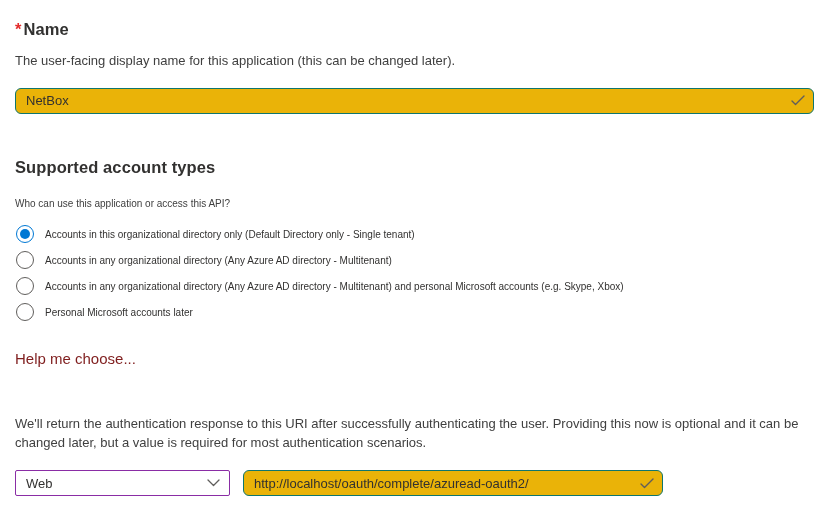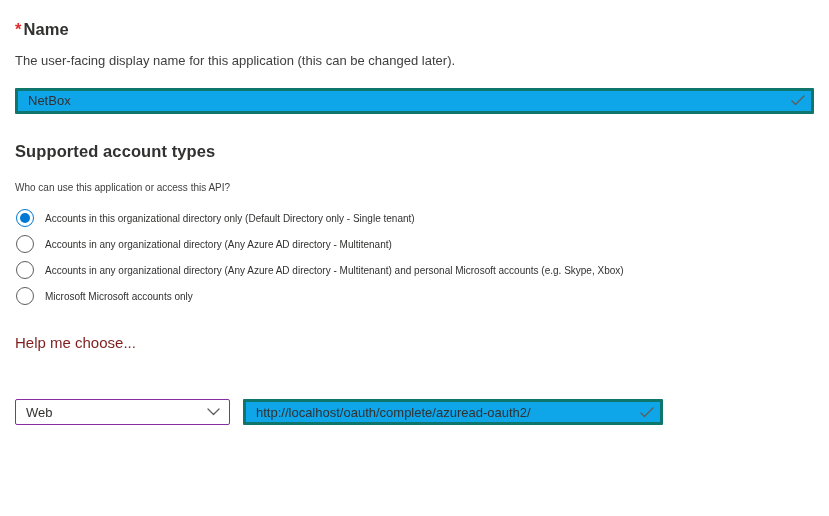--- a/index.html
+++ b/index.html
@@ -31,40 +31,40 @@
   .name-desc { margin-top: 13px; }
 
   .input-wrap {
     position: relative;
     margin-top: 17px;
     height: 26px;
   }
   .text-input {
     width: 100%;
     height: 26px;
-    border: 3px solid #0f766e;
-    border-radius: 1px;
+    border: 1px solid #0f766e;
+    border-radius: 6px;
     padding: 0 30px 0 10px;
     font-family: "Liberation Sans", "DejaVu Sans", sans-serif;
     font-size: 13px;
     color: #323130;
     outline: none;
-    background: #0ea5e9;
+    background: #eab308;
   }
   .valid-check {
     position: absolute;
     right: 8px; top: 50%;
     transform: translateY(-50%);
     width: 16px; height: 16px;
     pointer-events: none;
     display: flex; align-items: center; justify-content: center;
   }
 
   
-  .accounts-section { margin-top: 28px; }
+  .accounts-section { margin-top: 44px; }
   .question { margin-top: 20px; font-size: 10px; }
 
   .radio-group { margin-top: 10px; }
   .radio-row {
     display: flex;
     align-items: center;
     height: 26px;
     cursor: pointer;
   }
   .radio {
@@ -168,28 +168,29 @@
         <label class="radio-row">
     <span class="radio"></span>
     <span class="radio-label">Accounts in any organizational directory (Any Azure AD directory - Multitenant)</span>
   </label>
         <label class="radio-row">
     <span class="radio"></span>
     <span class="radio-label">Accounts in any organizational directory (Any Azure AD directory - Multitenant) and personal Microsoft accounts (e.g. Skype, Xbox)</span>
   </label>
         <label class="radio-row">
     <span class="radio"></span>
-    <span class="radio-label">Microsoft Microsoft accounts only</span>
+    <span class="radio-label">Personal Microsoft accounts later</span>
   </label>
       </div>
 
     <a class="help-link">Help me choose...</a>
   </div>
 
   <div class="redirect-section">
+    <div class="desc redirect-desc">We'll return the authentication response to this URI after successfully authenticating the user. Providing this now is optional and it can be changed later, but a value is required for most authentication scenarios.</div>
 
     <div class="redirect-row">
       <div class="select-box">
         <span>Web</span>
         <span class="chevron">
           <svg width="13" height="8" viewBox="0 0 13 8">
             <polyline points="1,1 6.5,6.5 12,1" fill="none" stroke="#605e5c" stroke-width="1.3" stroke-linecap="round" stroke-linejoin="round"></polyline>
           </svg>
         </span>
       </div>

